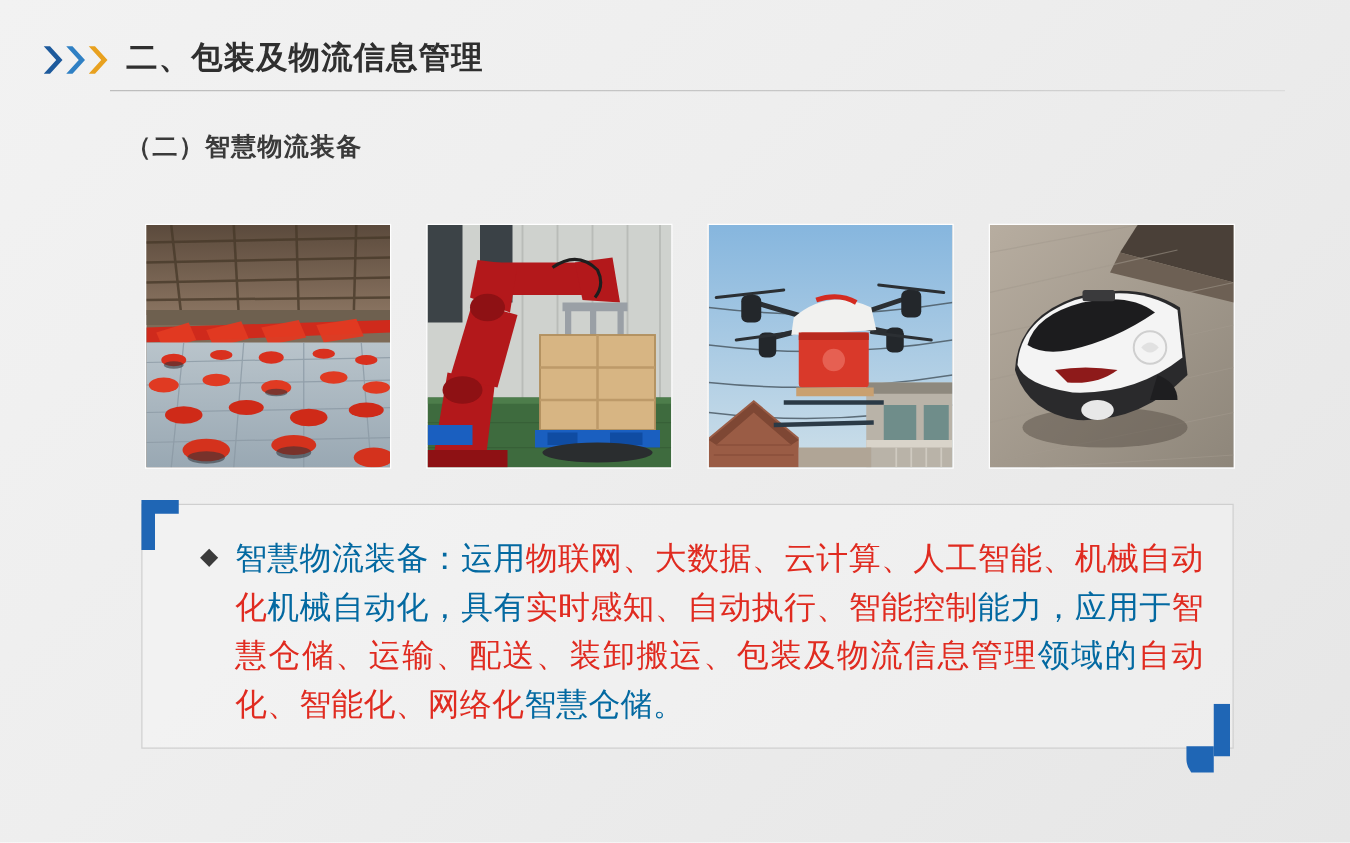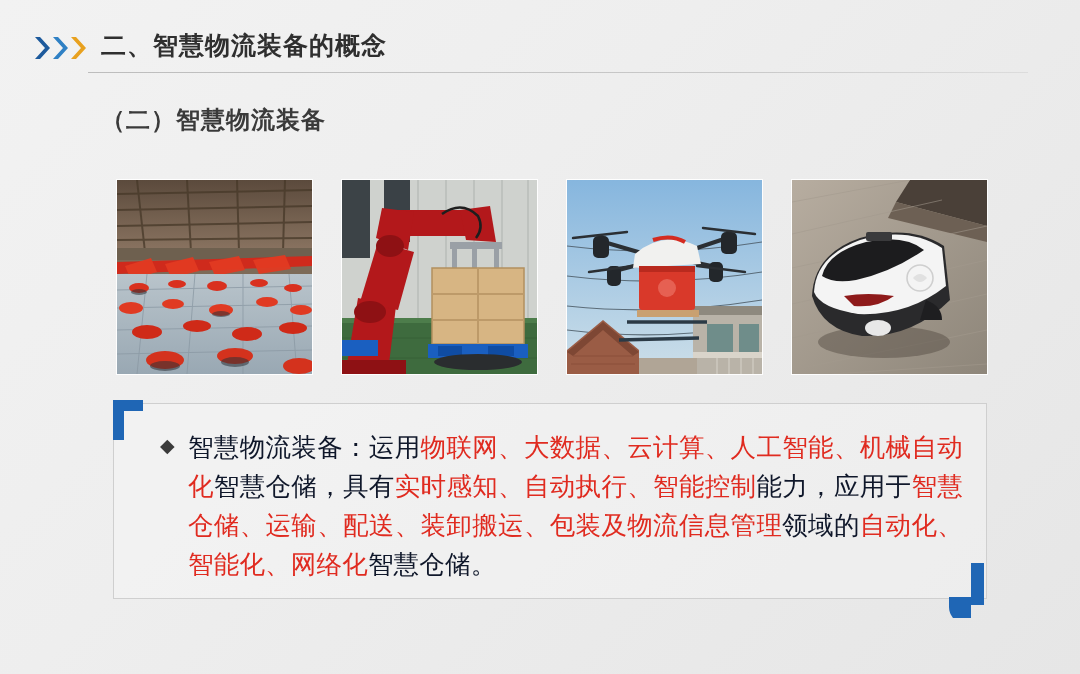--- a/index.html
+++ b/index.html
@@ -21,21 +21,21 @@
     letter-spacing:1px;white-space:nowrap;
   }
   .header-rule{
     position:absolute;left:88px;top:72px;width:940px;height:1px;
     background:linear-gradient(to right,#bdbdbd 0%,#c9c9c9 70%,#dcdcdc 100%);
   }
 
   
   .subtitle{
     position:absolute;left:101px;top:104px;
-    font-size:24px;font-weight:bold;color:#3a3a3a;letter-spacing:1px;
+    font-size:20px;font-weight:bold;color:#3a3a3a;letter-spacing:1px;
     white-space:nowrap;
   }
 
   
   .photos{position:absolute;left:117px;top:180px;display:flex;gap:30px;}
   .photo{
     width:195px;height:194px;overflow:hidden;position:relative;
     background:#cfcfcf;box-shadow:0 0 0 1px rgba(255,255,255,.9);
   }
   .photo svg{display:block;width:195px;height:194px;}
@@ -59,40 +59,40 @@
   .bullet{
     position:absolute;left:160px;top:436px;
     font-size:19px;color:#3b3b3b;line-height:1;
   }
   .bodytext{
     position:absolute;left:188px;top:428px;width:775px;
     font-size:25.5px;line-height:39px;color:#3b3b3b;
     letter-spacing:.2px;text-align:justify;
   }
   .bodytext .r{color:#e02b20;}
-  .bodytext .k{color:#0f172a;}
+  .bodytext .k{color:#0369a1;}
 </style>
 </head>
 <body>
 
 <div class="slide">
 
   <div class="header">
     <div class="chevrons">
       <svg class="chev" viewBox="0 0 17 26">
         <path d="M1 2 L11 13 L1 24 L6 24 L16 13 L6 2 Z" fill="#1d5a9c"></path>
       </svg>
       <svg class="chev" viewBox="0 0 17 26">
         <path d="M1 2 L11 13 L1 24 L6 24 L16 13 L6 2 Z" fill="#2f80c4"></path>
       </svg>
       <svg class="chev" viewBox="0 0 17 26">
         <path d="M1 2 L11 13 L1 24 L6 24 L16 13 L6 2 Z" fill="#e8a11f"></path>
       </svg>
     </div>
-    <div class="header-title">二、智慧物流装备的概念</div>
+    <div class="header-title">二、包装及物流信息管理</div>
   </div>
   <div class="header-rule"></div>
 
   <div class="subtitle">（二）智慧物流装备</div>
 
   <div class="photos">
 
     <div class="photo">
       <svg viewBox="0 0 195 194" preserveAspectRatio="none">
         <defs>
@@ -350,16 +350,16 @@
   </svg>
 
   <svg class="corner-br" viewBox="0 0 40 60">
     <rect x="22" y="0" width="13" height="42" fill="#1f66b5"></rect>
     <path d="M0 34 H22 V55 H4 Q0 50 0 44 Z" fill="#1f66b5"></path>
   </svg>
 
   <div class="bullet">◆</div>
 
   <div class="bodytext">
-    <span class="k">智慧物流装备：运用</span><span class="r">物联网、大数据、云计算、人工智能、机械自动化</span><span class="k">智慧仓储，具有</span><span class="r">实时感知、自动执行、智能控制</span><span class="k">能力，应用于</span><span class="r">智慧仓储、运输、配送、装卸搬运、包装及物流信息管理</span><span class="k">领域的</span><span class="r">自动化、智能化、网络化</span><span class="k">智慧仓储。</span>
+    <span class="k">智慧物流装备：运用</span><span class="r">物联网、大数据、云计算、人工智能、机械自动化</span><span class="k">机械自动化，具有</span><span class="r">实时感知、自动执行、智能控制</span><span class="k">能力，应用于</span><span class="r">智慧仓储、运输、配送、装卸搬运、包装及物流信息管理</span><span class="k">领域的</span><span class="r">自动化、智能化、网络化</span><span class="k">智慧仓储。</span>
   </div>
 
 </div>
 
 </body></html>

